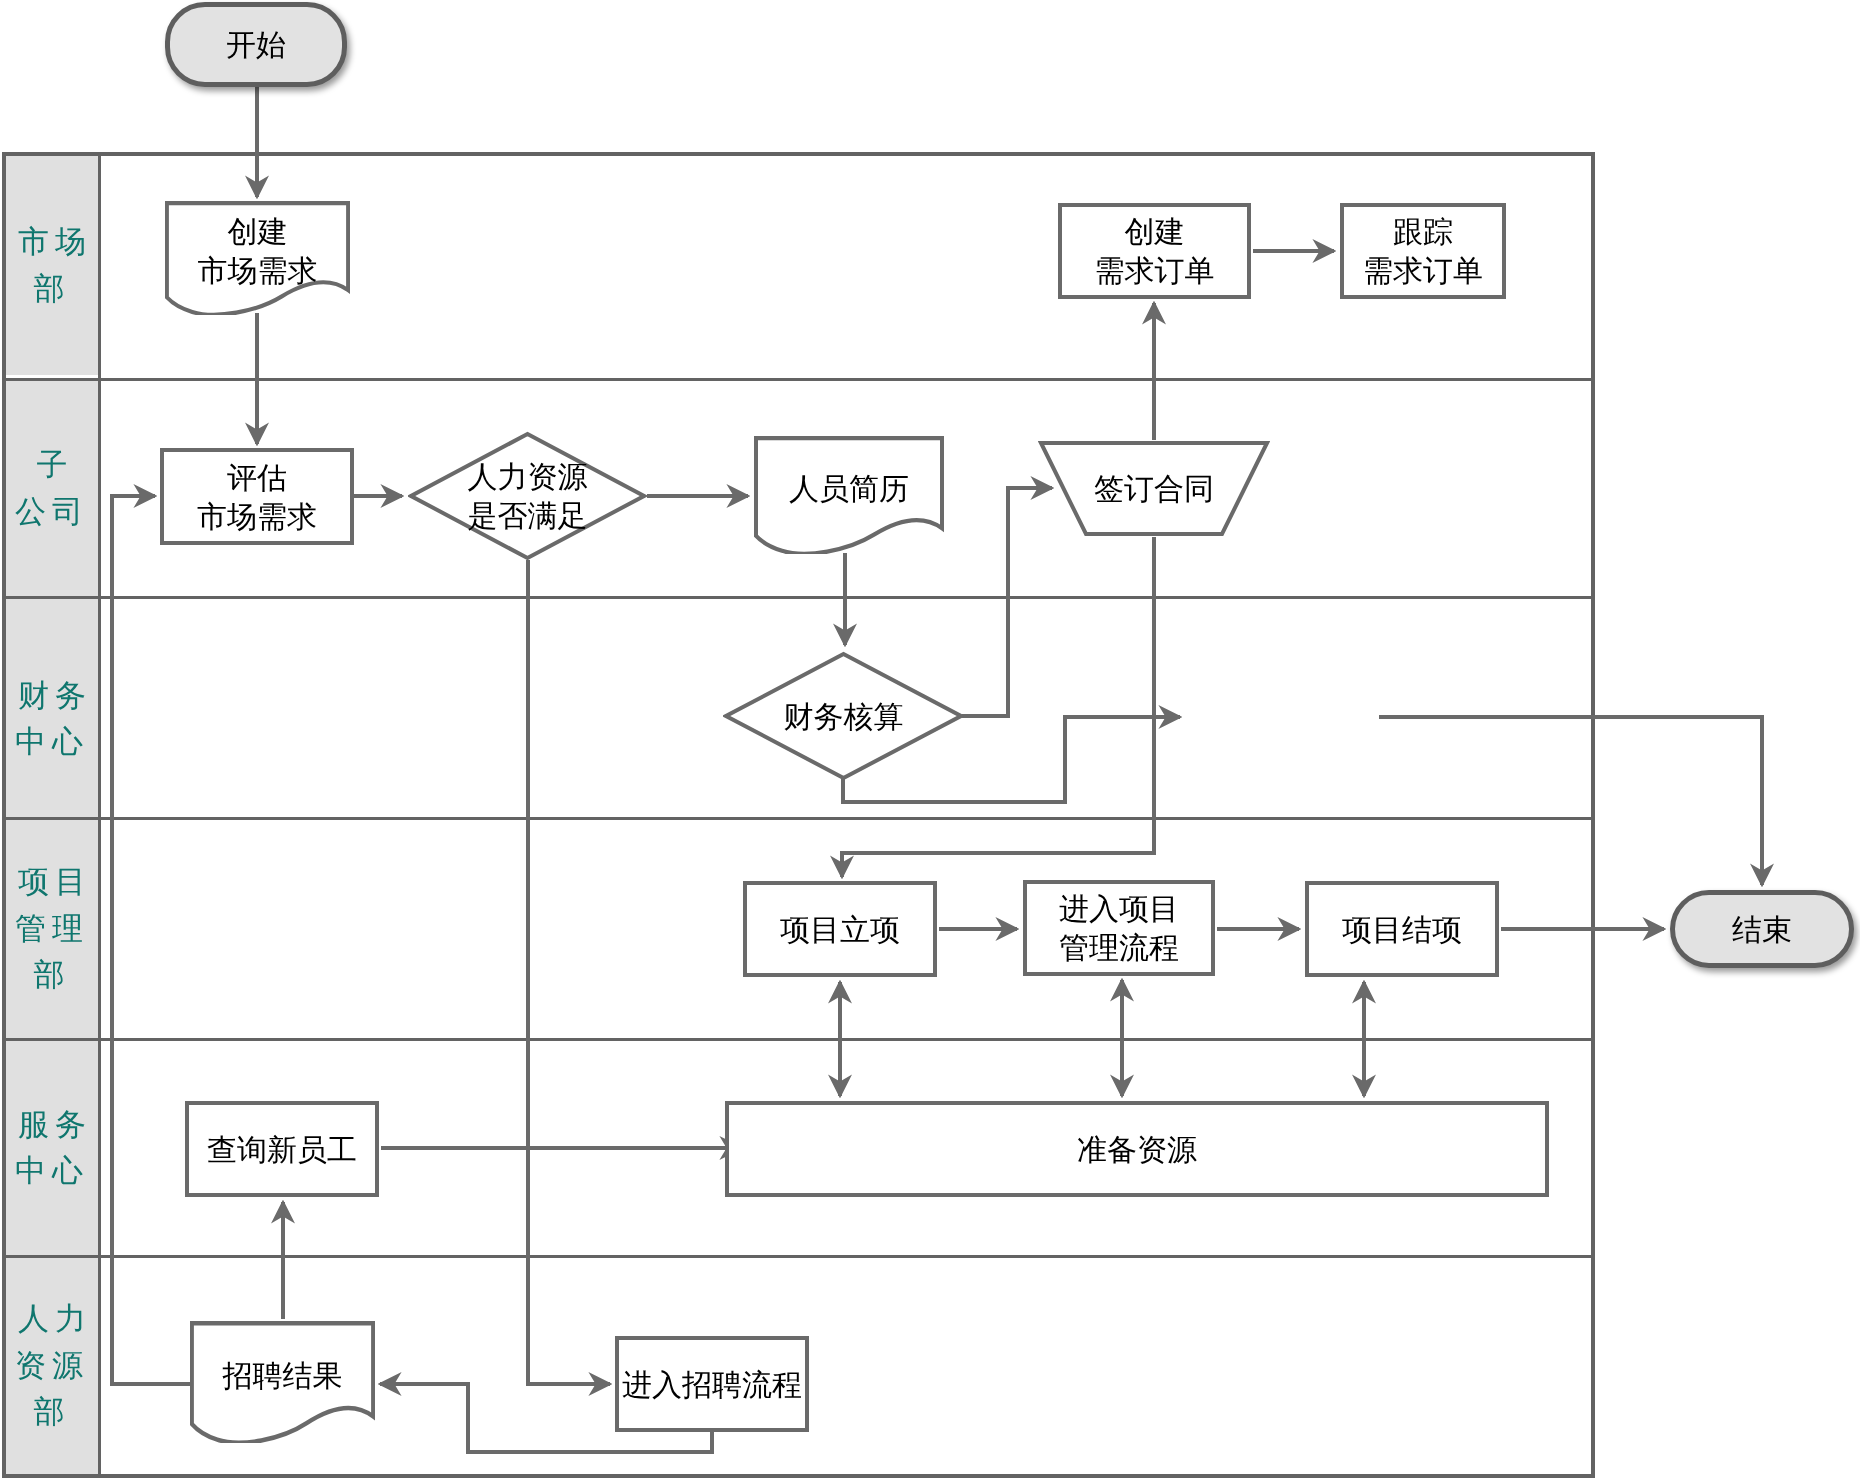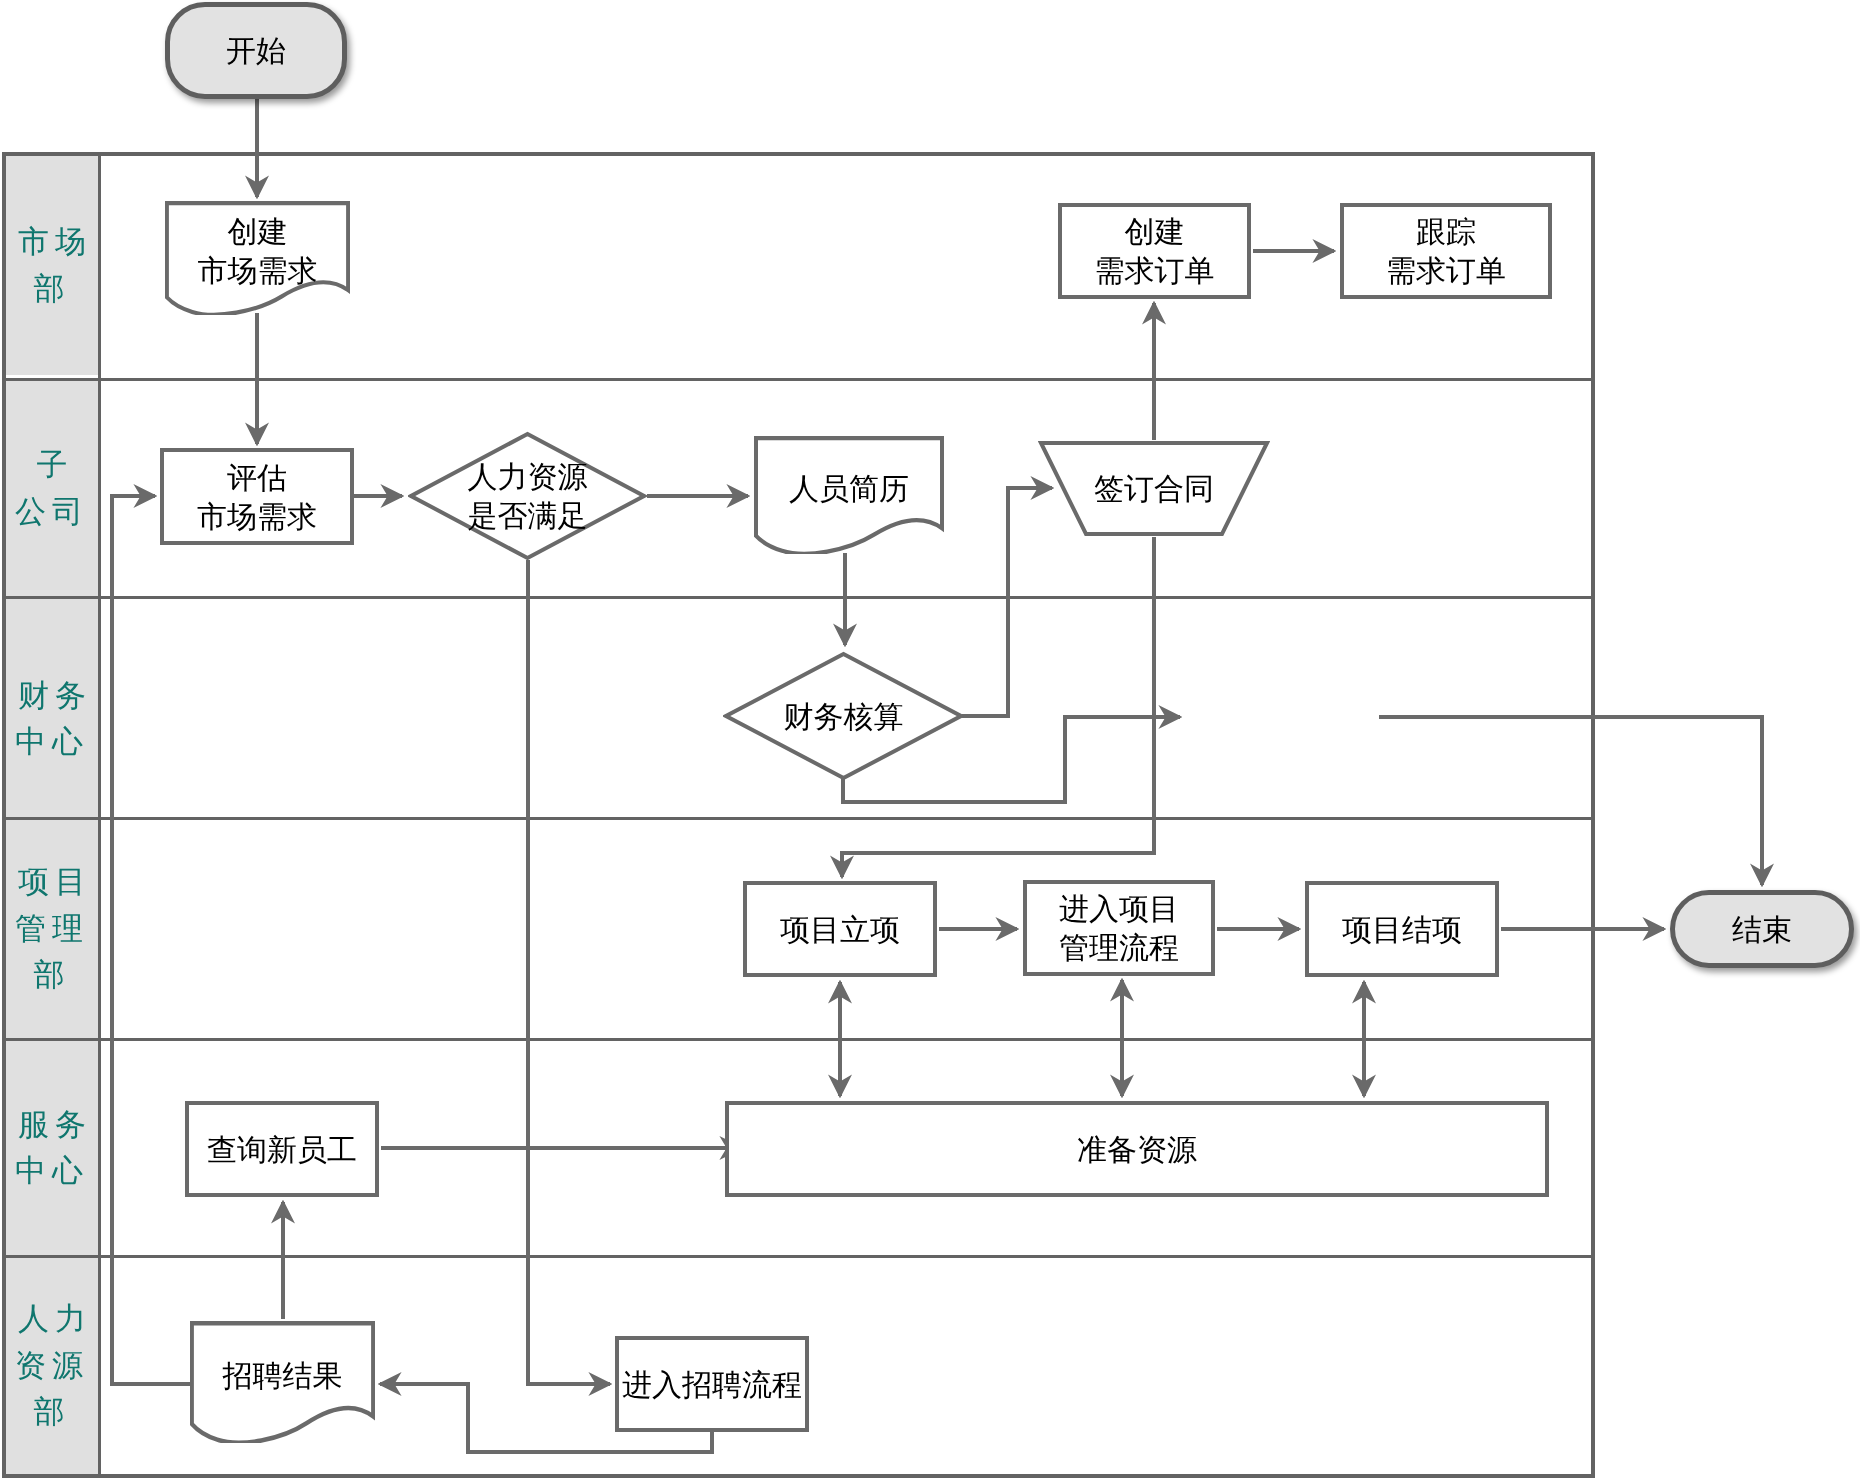--- a/index.html
+++ b/index.html
@@ -96,39 +96,39 @@
       <path d="M1122,980 V1096" marker-start="url(#ah)" marker-end="url(#ah)"></path>
       <path d="M1364,982 V1096" marker-start="url(#ah)" marker-end="url(#ah)"></path>
       <path d="M381,1148 H741" marker-end="url(#ah)"></path>
       <path d="M528,560 V1384 H610" marker-end="url(#ah)"></path>
       <path d="M712,1432 V1452 H468 V1384 H380" marker-end="url(#ah)"></path>
       <path d="M283,1319 V1202" marker-end="url(#ah)"></path>
       <path d="M190,1384 H112 V496 H155" marker-end="url(#ah)"></path>
     </g>
   </svg>
 
-  <div class="node terminal" style="left:165px;top:2px;width:182px;height:97px">
+  <div class="node terminal" style="left:165px;top:2px;width:182px;height:85px">
     <div class="lbl">开始</div>
   </div>
   <div class="node terminal" style="left:1670px;top:890px;width:184px;height:78px">
     <div class="lbl">结束</div>
   </div>
 
   <div class="node shape-node" style="left:165px;top:201px;width:185px;height:114px">
     <svg viewBox="0 0 190 110" preserveAspectRatio="none">
       <path d="M2,2 H188 V86 C170,74 148,76 120,92 C94,107 52,114 28,107 C17,104 8,99 2,93 Z" fill="#ffffff" stroke="#6a6a6a" stroke-width="4"></path>
     </svg>
     <div class="lbl" style="margin-bottom:14px">创建
 市场需求</div>
   </div>
   <div class="node rect" style="left:1058px;top:203px;width:193px;height:96px">
     <div class="lbl">创建
 需求订单</div>
   </div>
-  <div class="node rect" style="left:1340px;top:203px;width:212px;height:96px">
+  <div class="node rect" style="left:1340px;top:203px;width:166px;height:96px">
     <div class="lbl">跟踪
 需求订单</div>
   </div>
 
   <div class="node rect" style="left:160px;top:448px;width:194px;height:97px">
     <div class="lbl">评估
 市场需求</div>
   </div>
   <div class="node shape-node" style="left:408px;top:431px;width:239px;height:130px">
     <svg viewBox="0 0 239 130" preserveAspectRatio="none">

